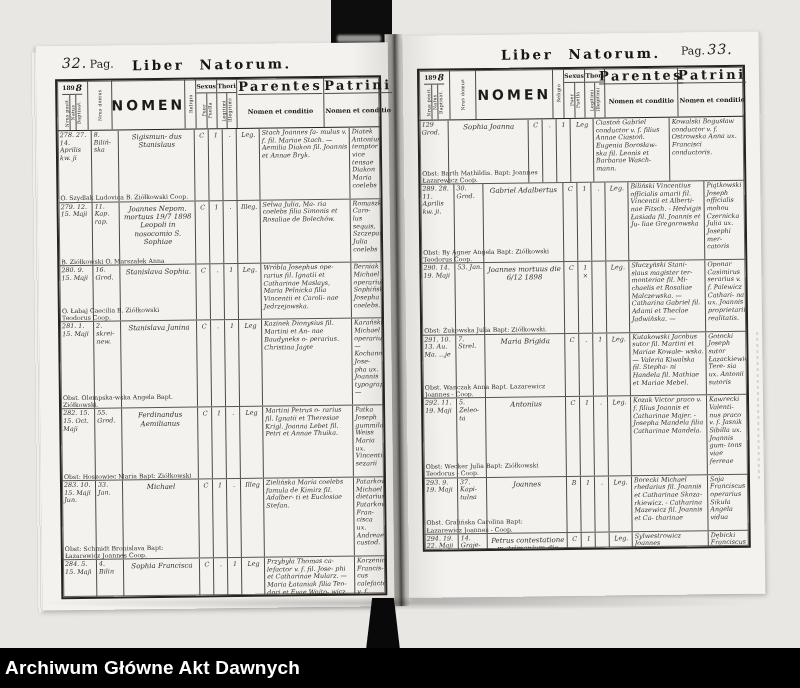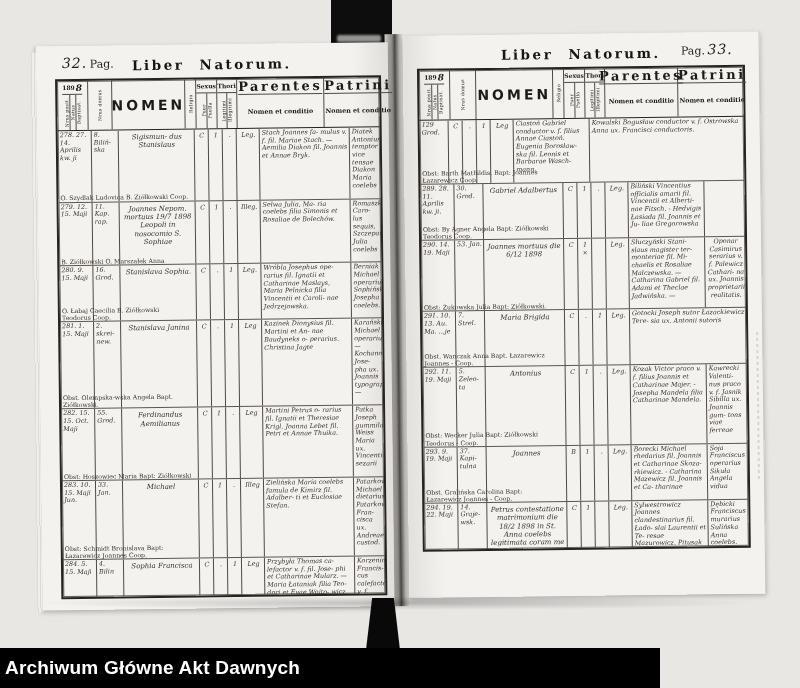--- a/index.html
+++ b/index.html
@@ -66,21 +66,21 @@
   .row{position:relative;display:flex;border-bottom:1px solid #5a564f;flex:none;}
   .pg-left .row{min-height:42px;} .pg-right .row{min-height:55px;}
   .row:last-child{border-bottom:1px solid #5a564f;}
   .c{border-right:1px solid #4f4b44;padding:1px 1px 8px 2px;overflow:hidden;}
   .hw{font-style:italic;font-size:6.4px;line-height:1.2;color:#39342c;}
   .c-nomen{text-align:center;font-size:7px;padding-top:3px;}
   .c-rel,.c-sx,.c-th{text-align:center;padding-top:3px;}
   .note{position:absolute;left:2px;bottom:0;width:128px;font-size:6.2px;line-height:1.15;
       color:#39342c;pointer-events:none;}
   
-  .footer{position:absolute;left:0;bottom:0;width:660px;height:40px;background:#000;
+  .footer{position:absolute;left:0;bottom:0;width:800px;height:40px;background:#000;
       display:flex;align-items:center;}
   .footer span{color:#fff;font-family:"Liberation Sans",sans-serif;font-weight:bold;
       font-size:19px;margin-left:5px;letter-spacing:.2px;}
 </style>
 </head>
 <body>
 
 <div id="stage">
 
   <div class="clip-top">
@@ -314,62 +314,65 @@
             <div class="nc">Nomen et conditio</div>
           </div>
           <div class="hc grp bigcol w-pat" style="border-right:none;">
             <div class="top2">Patrini</div>
             <div class="nc">Nomen et conditio</div>
           </div>
         </div>
         <div class="rows">
   <div class="row">
     <div class="c hw w-dom">129 Grod.</div>
+    <div class="c hw w-nom c-nomen">Sophia Joanna</div>
     <div class="c hw w-rel c-rel">C</div>
     <div class="c hw w-sx c-sx">.</div>
     <div class="c hw w-sx c-sx">1</div>
     <div class="c hw w-th c-th">Leg</div>
     <div class="c hw w-par">Ciastoń Gabriel conductor v. f. filius Annae Ciastoń. Eugenia Borosław- ska fil. Leonis et Barbarae Wasch- mann.</div>
     <div class="c hw w-pat" style="border-right:none;">Kowalski Bogusław conductor v. f. Ostrowska Anna ux. Francisci conductoris.</div>
     <div class="note">Obst: Barth Mathildis. Bapt: Joannes Łazarewicz Coop.</div>
   </div>
 
   <div class="row">
     <div class="c hw w-num">289. 28. 11. Aprilis kw. ji.</div>
     <div class="c hw w-dom">30. Grod.</div>
     <div class="c hw w-nom c-nomen">Gabriel Adalbertus</div>
     <div class="c hw w-rel c-rel">C</div>
     <div class="c hw w-sx c-sx">1</div>
     <div class="c hw w-sx c-sx">.</div>
     <div class="c hw w-th c-th">Leg.</div>
     <div class="c hw w-par">Biliński Vincentius officialis amarii fil. Vincentii et Alberti- nae Fitsch. - Hedvigis Łasiada fil. Joannis et Ju- liae Gregorowska</div>
+    <div class="c hw w-pat" style="border-right:none;">Piątkowski Joseph officialis mohou Czernicka Julia ux. Josephi mer- catoris</div>
     <div class="note">Obst: By Agner Angela Bapt: Ziółkowski Teodorus Coop.</div>
   </div>
 
   <div class="row">
     <div class="c hw w-num">290. 14. 19. Maji</div>
     <div class="c hw w-dom">53. Jan.</div>
     <div class="c hw w-nom c-nomen">Joannes mortuus die 6/12 1898</div>
     <div class="c hw w-rel c-rel">C</div>
     <div class="c hw w-sx c-sx">1 ×</div>
     <div class="c hw w-sx c-sx"></div>
     <div class="c hw w-th c-th">Leg.</div>
     <div class="c hw w-par">Słuczyński Stani- slaus magister ter- monteriae fil. Mi- chaelis et Rosaliae Malczewska. — Catharina Gabriel fil. Adami et Theclae Jadwińska. —</div>
-    <div class="c hw w-pat" style="border-right:none;text-align:center;">Oponar Casimirus serarius v. f. Palewicz Cathari- na ux. Joannis proprietarii realitatis.</div>
+    <div class="c hw w-pat" style="border-right:none;">Oponar Casimirus serarius v. f. Palewicz Cathari- na ux. Joannis proprietarii realitatis.</div>
     <div class="note">Obst: Żukowska Julia Bapt: Ziółkowski.</div>
   </div>
 
   <div class="row">
     <div class="c hw w-num">291. 10. 13. Au. Ma. ...je</div>
     <div class="c hw w-dom">7. Strel.</div>
     <div class="c hw w-nom c-nomen">Maria Brigida</div>
     <div class="c hw w-rel c-rel">C</div>
     <div class="c hw w-sx c-sx">.</div>
     <div class="c hw w-sx c-sx">1</div>
     <div class="c hw w-th c-th">Leg.</div>
+    <div class="c hw w-par">Kutakowski Jacobus sutor fil. Martini et Mariae Kowale- wska. — Valeria Kiwalska fil. Stepha- ni Handela fil. Mathiae et Mariae Mebel.</div>
     <div class="c hw w-pat" style="border-right:none;">Gotocki Joseph sutor Łazackiewicz Tere- sia ux. Antonii sutoris</div>
     <div class="note">Obst. Wanczak Anna Bapt. Łazarewicz Joannes - Coop.</div>
   </div>
 
   <div class="row">
     <div class="c hw w-num">292. 11. 19. Maji</div>
     <div class="c hw w-dom">5. Zeleo- ta</div>
     <div class="c hw w-nom c-nomen">Antonius</div>
     <div class="c hw w-rel c-rel">C</div>
     <div class="c hw w-sx c-sx">1</div>

